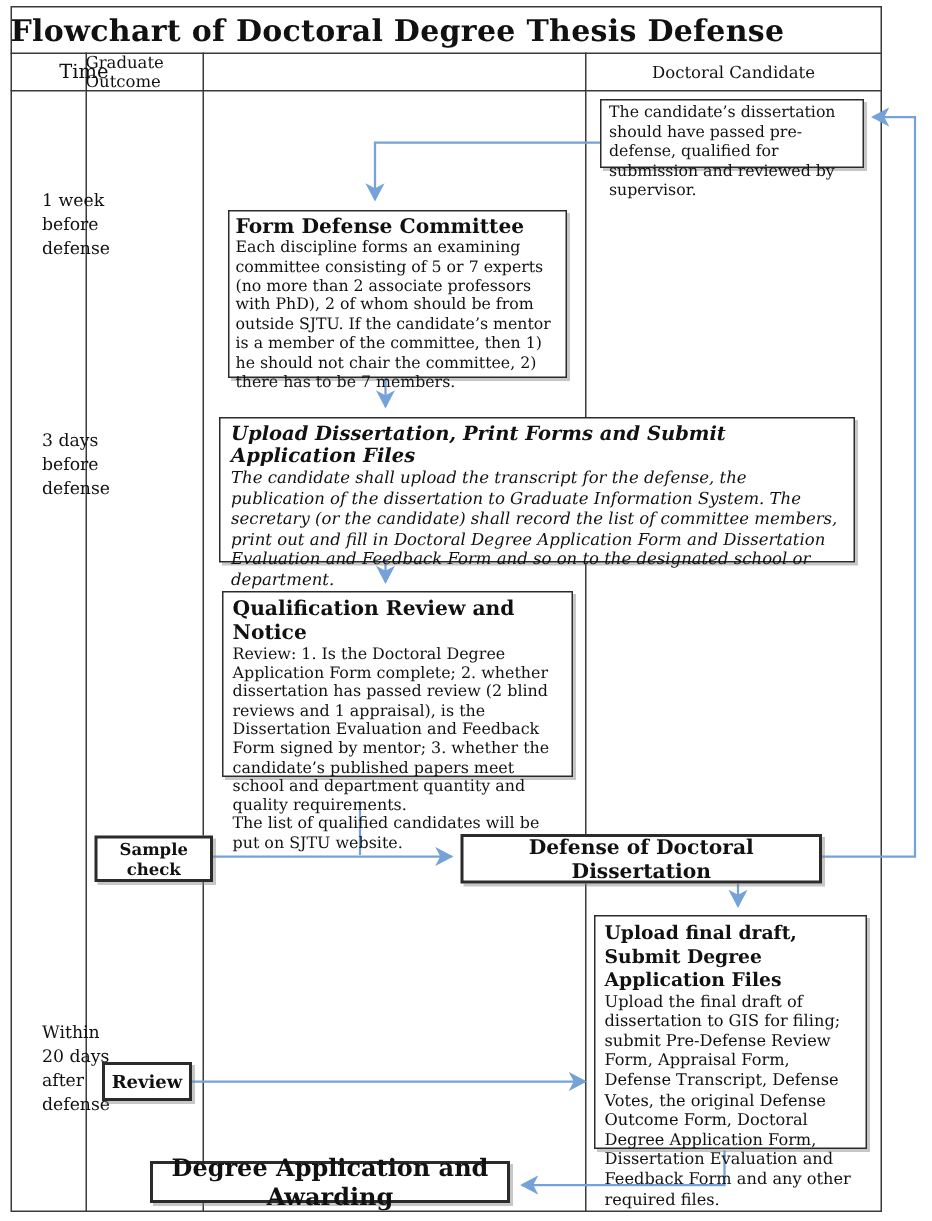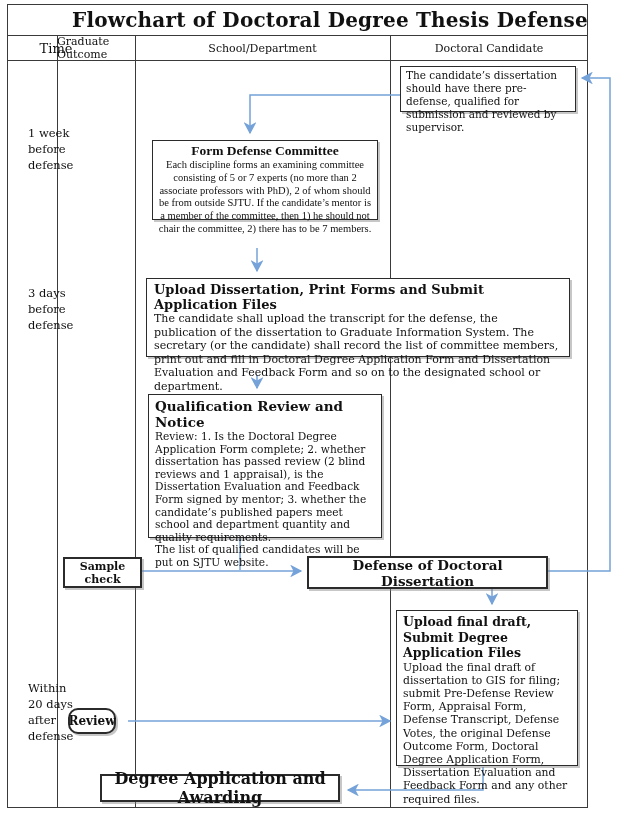--- a/index.html
+++ b/index.html
@@ -10,44 +10,44 @@
   html,body{margin:0;padding:0;background:#fff;}
   .page{
     position:relative;width:621px;height:814px;background:#fff;
     font-family:"DejaVu Serif","Liberation Serif",serif;color:var(--ink);
     overflow:hidden;
   }
   .abs{position:absolute;}
   .outer-border{left:7px;top:4px;width:579px;height:802px;border:1.6px solid var(--line);}
   .hline{height:0;border-top:1.4px solid var(--line);}
   .vline{width:0;border-left:1.4px solid var(--line);}
-  .page-title{left:7px;top:8px;width:581px;text-align:right;font-size:20px;font-weight:bold;letter-spacing:.2px;}
+  .page-title{left:7px;top:8px;width:581px;text-align:left;font-size:20px;font-weight:bold;letter-spacing:.2px;}
   .col-head{top:38px;height:20px;display:flex;align-items:center;justify-content:center;font-size:11px;}
   .col-head.time{font-size:13px;margin-left:24px;}
   .time-label{left:12px;width:48px;font-size:11.5px;line-height:16px;white-space:pre-line;margin-left:16px;}
   .box{
     position:absolute;background:#fff;border:1.6px solid #2b2b2b;
     box-shadow:2px 2px 0 rgba(130,130,130,.45);
     box-sizing:border-box;
   }
   .box .bt{font-weight:bold;}
   .note-box{left:400px;top:66px;width:176px;height:46px;padding:2px 5px;font-size:10.5px;line-height:13px;overflow:visible;}
-  .form-box{left:152px;top:140px;width:226px;height:80px;padding:2px 4px;text-align:center;font-family:Liberation Serif, serif;}
+  .form-box{left:152px;top:140px;width:226px;height:112px;padding:2px 4px;text-align:left;}
   .form-box .bt{font-size:13.5px;}
   .form-box .bb{font-size:10.5px;line-height:12.8px;}
-  .upload-box{left:146px;top:278px;width:424px;height:79px;padding:3px 7px;}
+  .upload-box{left:146px;top:278px;width:424px;height:97px;padding:3px 7px;font-style:italic;}
   .upload-box .bt{font-size:13px;}
   .upload-box .bb{font-size:11px;line-height:13.6px;}
-  .qual-box{left:148px;top:394px;width:234px;height:144px;padding:3px 6px;}
+  .qual-box{left:148px;top:394px;width:234px;height:124px;padding:3px 6px;}
   .qual-box .bt{font-size:13.5px;}
   .qual-box .bb{font-size:10.6px;line-height:12.6px;white-space:pre-line;}
   .small-box{display:flex;align-items:center;justify-content:center;text-align:center;font-weight:bold;}
   .sample-box{left:63px;top:557px;width:79px;height:31px;font-size:11px;line-height:13px;border-width:2px;}
   .defense-box{left:307px;top:556px;width:241px;height:33px;font-size:13.5px;border-width:2px;}
-  .review-box{left:68px;top:708px;width:48px;height:26px;font-size:12px;border-width:2px;border-radius:10px;}
+  .review-box{left:68px;top:708px;width:60px;height:26px;font-size:12px;border-width:2px;}
   .degree-box{left:100px;top:774px;width:240px;height:28px;font-size:16px;border-width:2px;}
   .final-box{left:396px;top:610px;width:182px;height:156px;padding:3px 6px;}
   .final-box .bt{font-size:12.5px;line-height:15.5px;}
   .final-box .bb{font-size:10.8px;line-height:13.2px;}
   svg.arrows{position:absolute;left:0;top:0;width:621px;height:814px;pointer-events:none;}
   svg.arrows polyline{fill:none;stroke:var(--arrow);stroke-width:1.5;}
 </style>
 </head>
 <body>
 
@@ -56,21 +56,20 @@
   <div class="abs outer-border"></div>
   <div class="abs hline" style="left:7px;top:35px;width:581px;"></div>
   <div class="abs hline" style="left:7px;top:60px;width:581px;"></div>
   <div class="abs vline" style="left:57px;top:35px;height:773px;"></div>
   <div class="abs vline" style="left:135px;top:35px;height:773px;"></div>
   <div class="abs vline" style="left:390px;top:35px;height:773px;"></div>
 
   <div class="abs page-title">Flowchart of Doctoral Degree Thesis Defense</div>
   <div class="abs col-head time" style="left:7px;width:50px;">Time</div>
   <div class="abs col-head" style="left:57px;width:78px;">Graduate Outcome</div>
-  <div class="abs col-head" style="left:135px;width:255px;">School/Department</div>
   <div class="abs col-head" style="left:390px;width:198px;">Doctoral Candidate</div>
 
   <div class="abs time-label" style="top:125px;">1 week
 before
 defense</div>
   <div class="abs time-label" style="top:285px;">3 days
 before
 defense</div>
   <div class="abs time-label" style="top:680px;">Within
 20 days
@@ -88,21 +87,21 @@
     <polyline points="257,375 257,388" marker-end="url(#arr)"></polyline>
     <polyline points="240,534 240,570"></polyline>
     <polyline points="127,571 301,571" marker-end="url(#arr)"></polyline>
     <polyline points="548,571 610,571 610,78 582,78" marker-end="url(#arr)"></polyline>
     <polyline points="492,589 492,604" marker-end="url(#arr)"></polyline>
     <polyline points="128,721 390,721" marker-end="url(#arr)"></polyline>
     <polyline points="483,767 483,790 348,790" marker-end="url(#arr)"></polyline>
   </svg>
 
   <div class="box note-box">
-    <span>The candidate’s dissertation should have there pre-defense, qualified for submission and reviewed by supervisor.</span>
+    <span>The candidate’s dissertation should have passed pre-defense, qualified for submission and reviewed by supervisor.</span>
   </div>
 
   <div class="box form-box">
     <div class="bt">Form Defense Committee</div>
     <div class="bb">Each discipline forms an examining committee consisting of 5 or 7 experts (no more than 2 associate professors with PhD), 2 of whom should be from outside SJTU. If the candidate’s mentor is a member of the committee, then 1) he should not chair the committee, 2) there has to be 7 members.</div>
   </div>
 
   <div class="box upload-box">
     <div class="bt">Upload Dissertation, Print Forms and Submit Application Files</div>
     <div class="bb">The candidate shall upload the transcript for the defense, the publication of the dissertation to Graduate Information System. The secretary (or the candidate) shall record the list of committee members, print out and fill in Doctoral Degree Application Form and Dissertation Evaluation and Feedback Form and so on to the designated school or department.</div>

